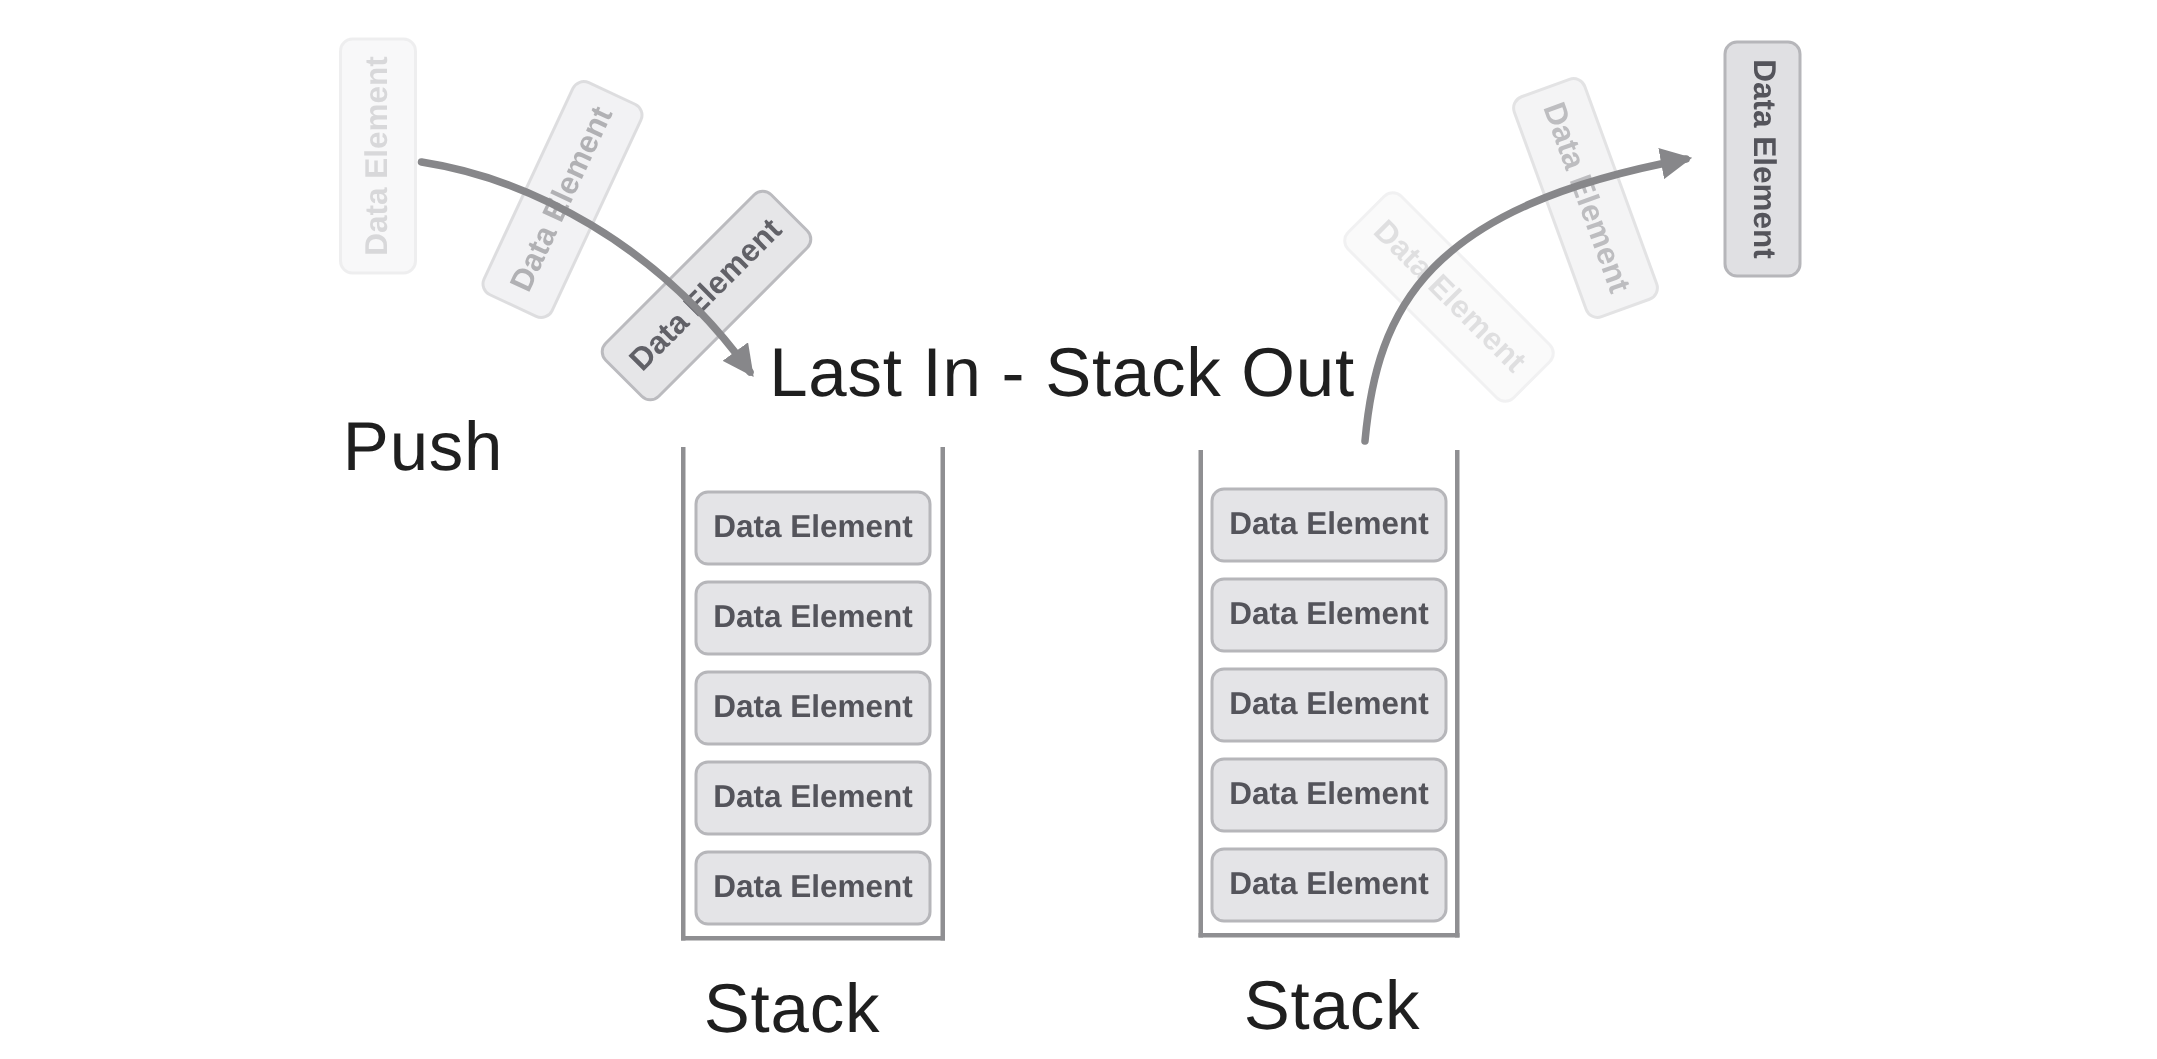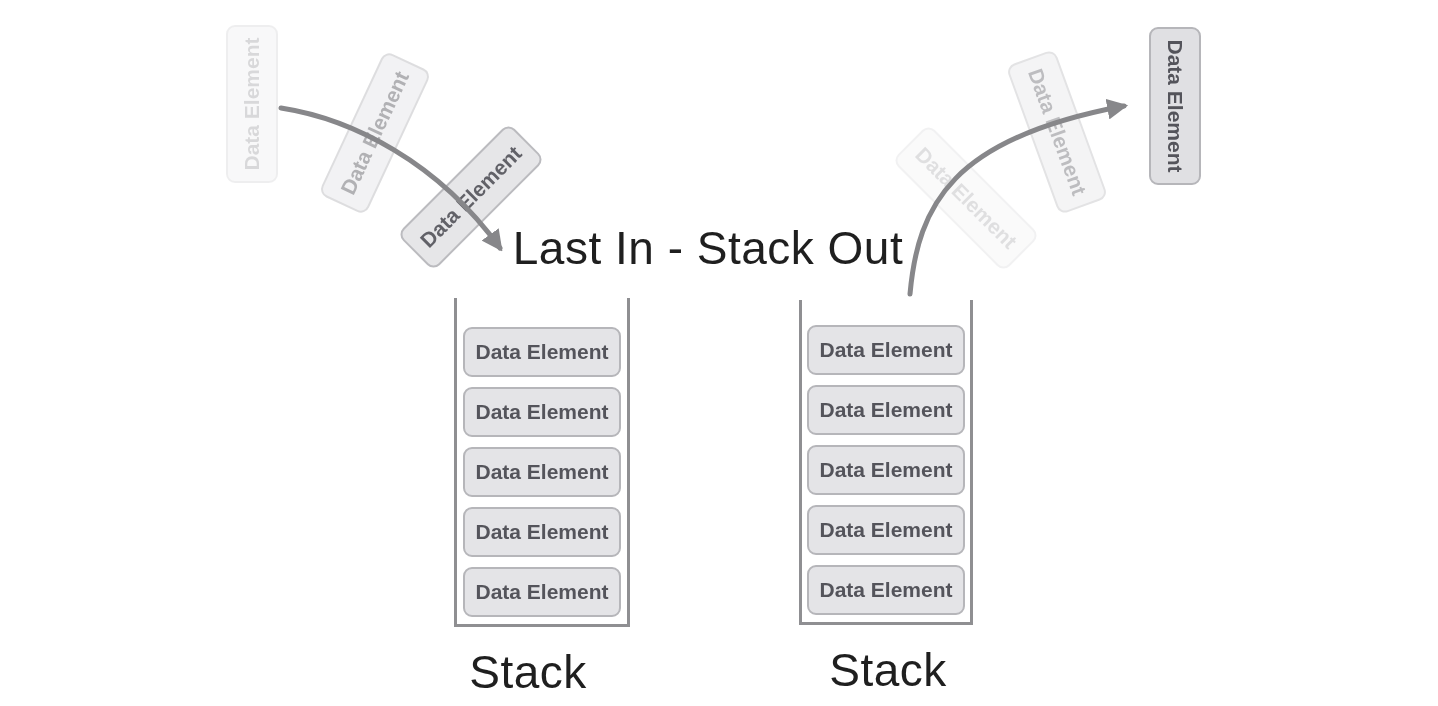--- a/index.html
+++ b/index.html
@@ -71,20 +71,21 @@
   <div class="pill fly-r1">
     <span>Data Element</span>
   </div>
   <div class="pill fly-r2">
     <span>Data Element</span>
   </div>
   <div class="pill fly-r3">
     <span>Data Element</span>
   </div>
 
+  <div class="biglabel" style="left:282px;top:297px;">Push</div>
   <div class="biglabel" style="left:708px;top:248px;">Last In - Stack Out</div>
 
   <div class="stack stack-left">
     <div class="slot">
       <span>Data Element</span>
     </div>
     <div class="slot">
       <span>Data Element</span>
     </div>
     <div class="slot">

